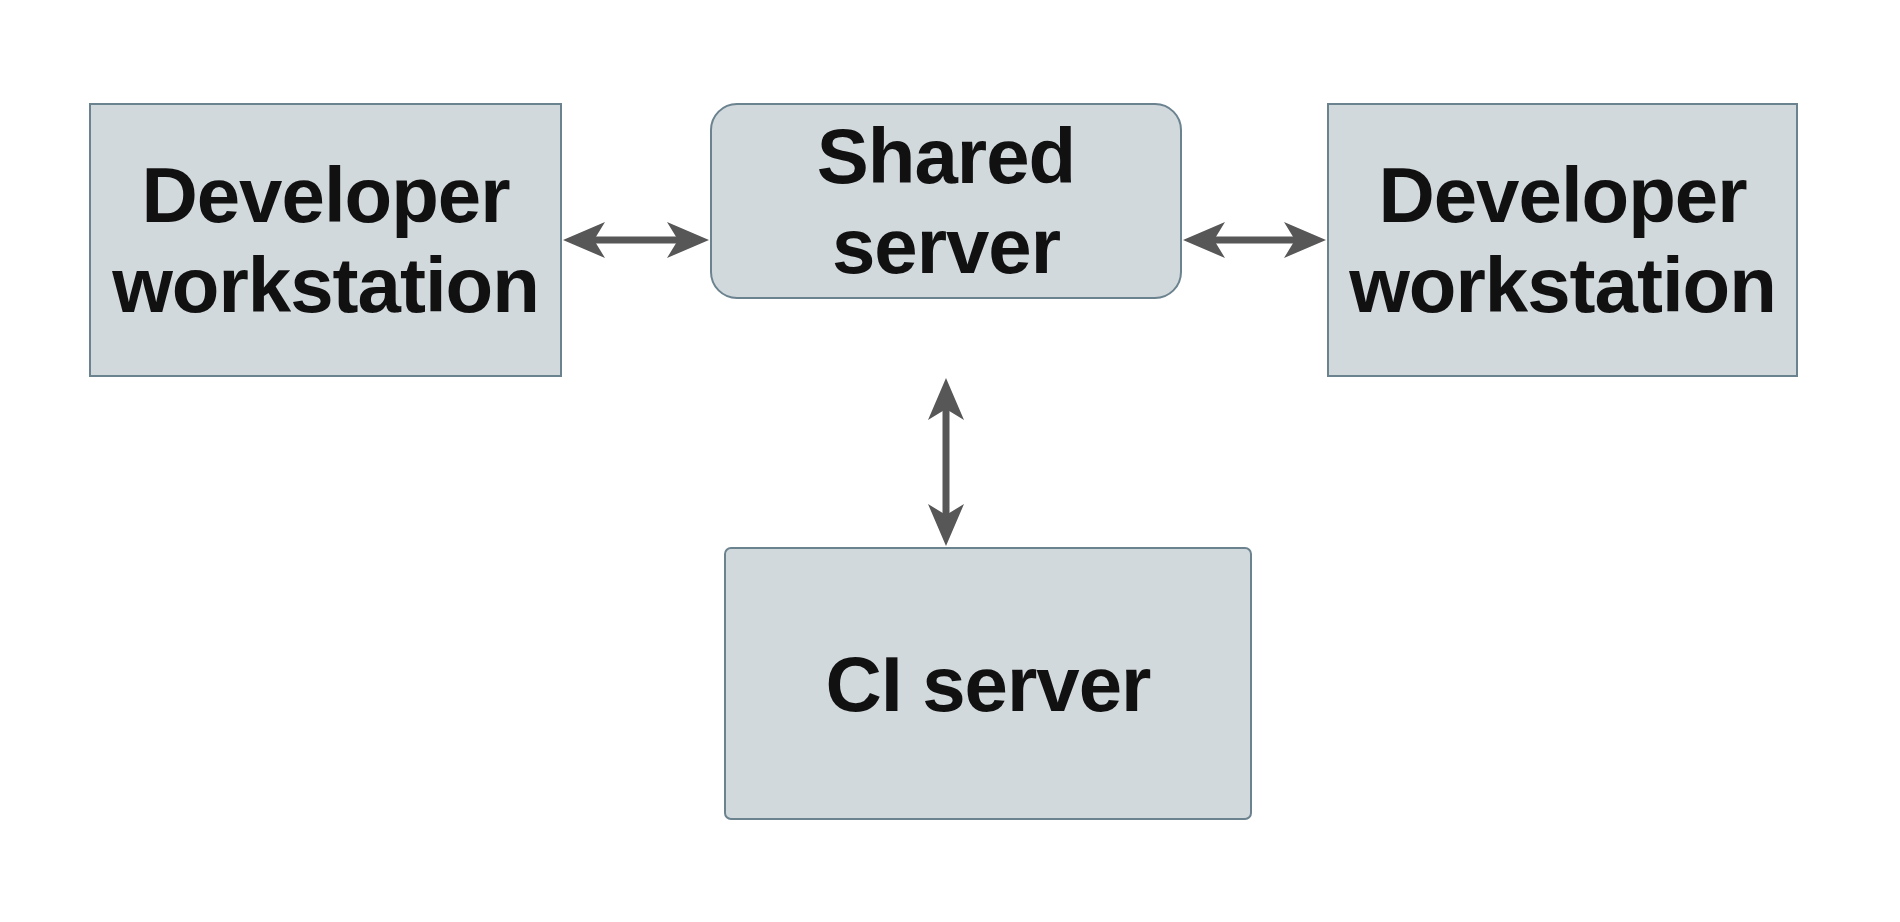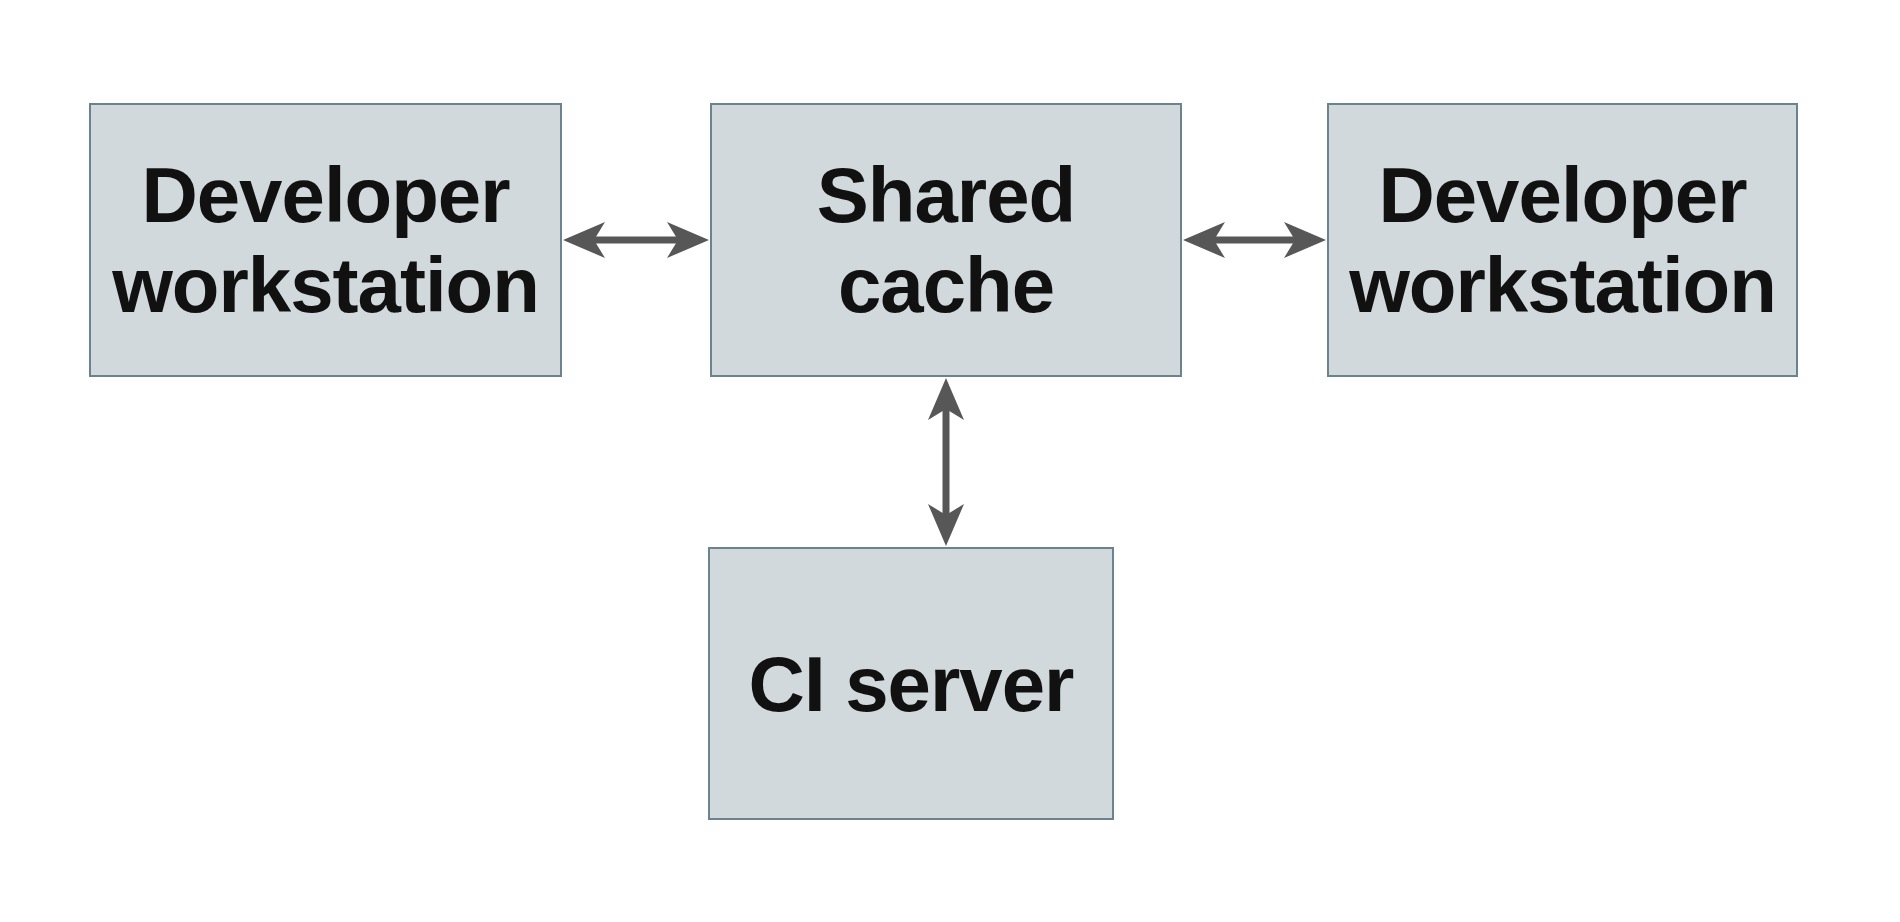--- a/index.html
+++ b/index.html
@@ -30,23 +30,23 @@
   }
   .node .label-line {
     display: block;
     font-size: 78px;
     line-height: 90px;
     color: var(--text, #111111);
     letter-spacing: -1px;
     white-space: nowrap;
   }
   .node-dev-left   { left: 89px;   top: 103px; width: 473px; height: 274px; }
-  .node-cache      { left: 710px;  top: 103px; width: 472px; height: 274px; }
+  .node-cache      { left: 710px;  top: 103px; width: 472px; height: 196px; border-radius: 27px; }
   .node-dev-right  { left: 1327px; top: 103px; width: 471px; height: 274px; }
-  .node-ci         { left: 708px;  top: 547px; width: 406px; height: 273px; }
+  .node-ci         { left: 724px;  top: 547px; width: 528px; height: 273px; border-radius: 7px; }
   .edges-overlay {
     position: absolute;
     left: 0;
     top: 0;
     width: 1900px;
     height: 922px;
     pointer-events: none;
   }
 </style>
 </head>
@@ -54,21 +54,21 @@
 
 <div class="canvas">
 
   <div class="node node-dev-left">
     <span class="label-line">Developer</span>
     <span class="label-line">workstation</span>
   </div>
 
   <div class="node node-cache">
     <span class="label-line">Shared</span>
-    <span class="label-line">cache</span>
+    <span class="label-line">server</span>
   </div>
 
   <div class="node node-dev-right">
     <span class="label-line">Developer</span>
     <span class="label-line">workstation</span>
   </div>
 
   <div class="node node-ci">
     <span class="label-line">CI server</span>
   </div>

